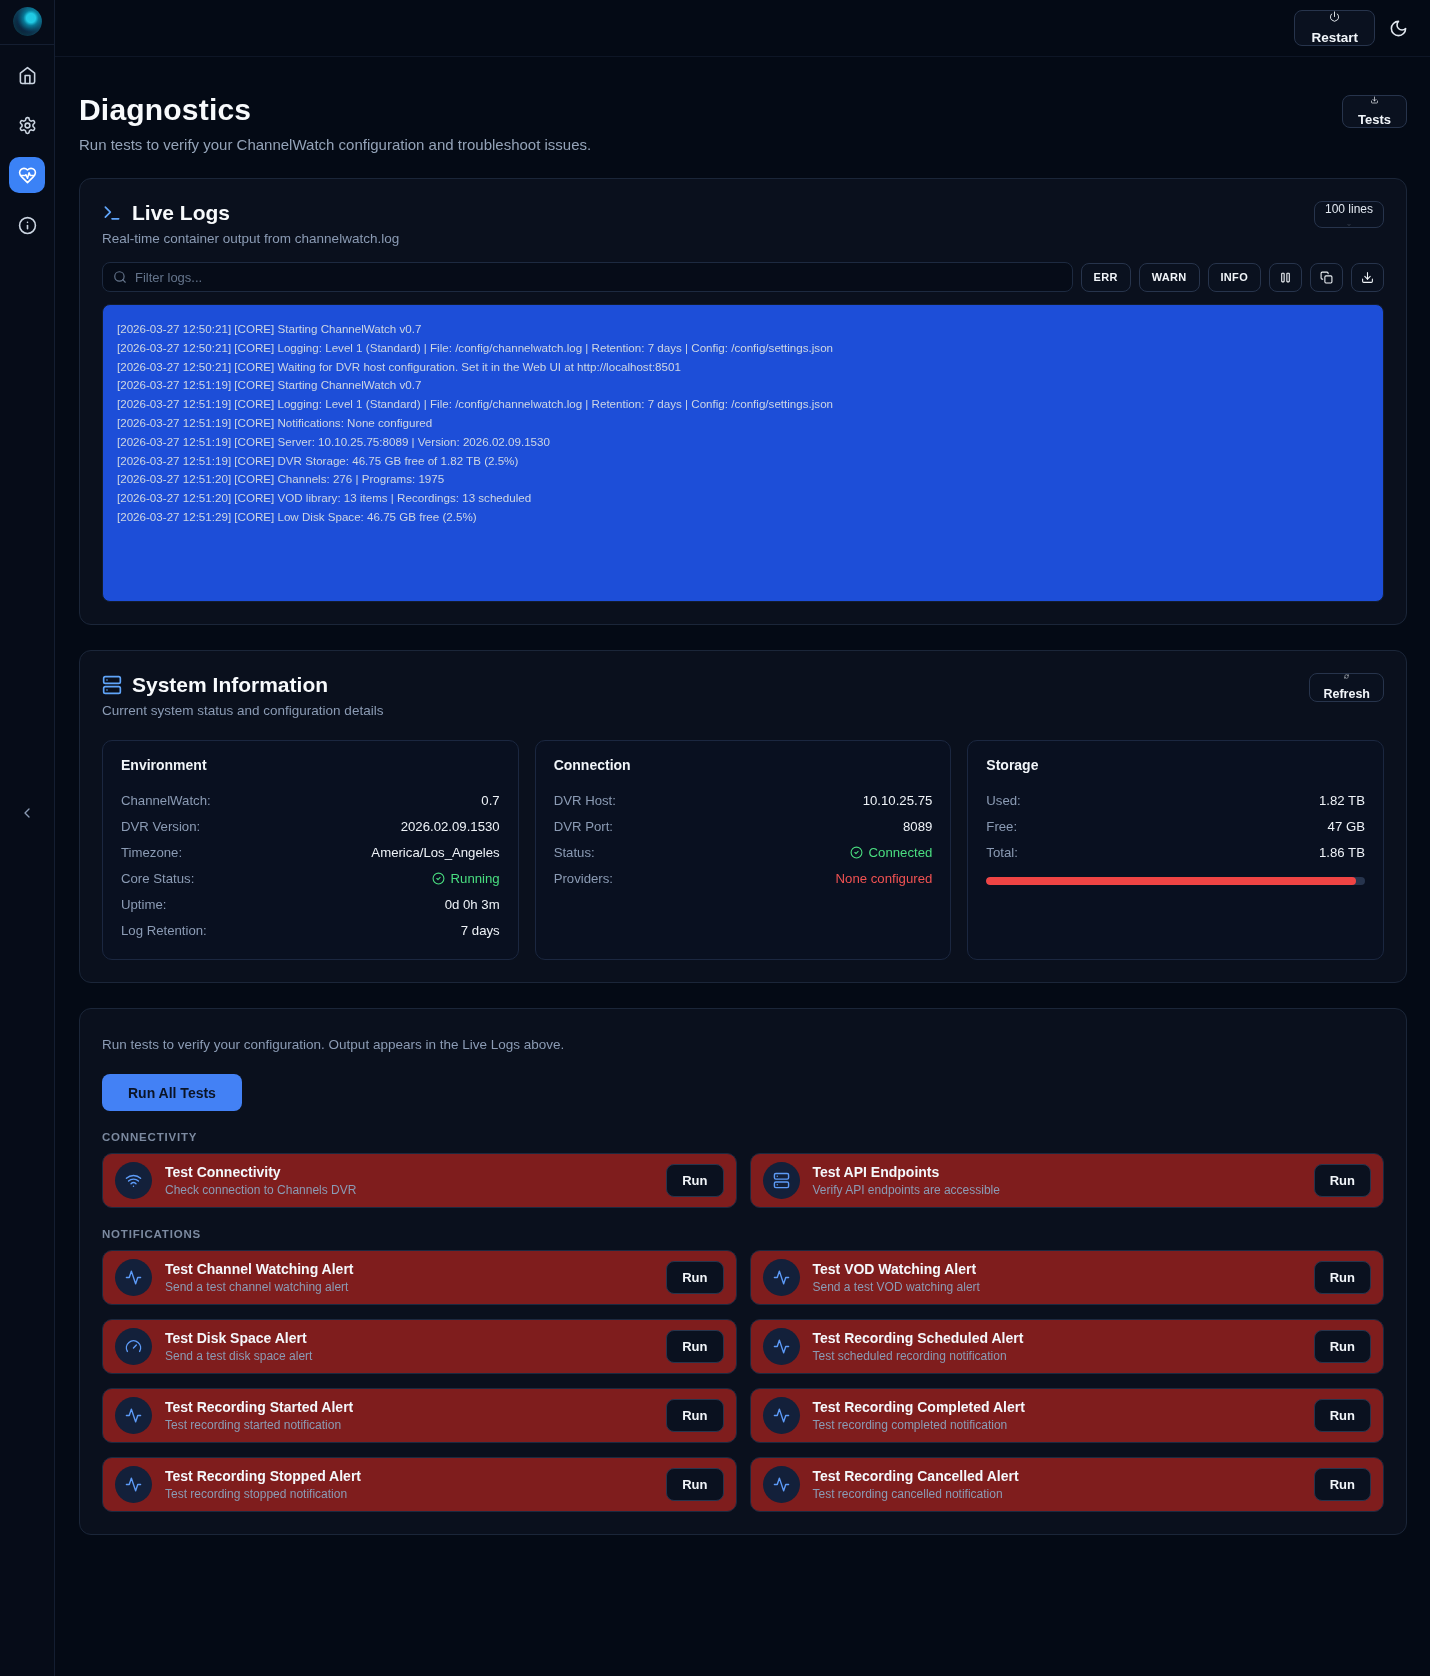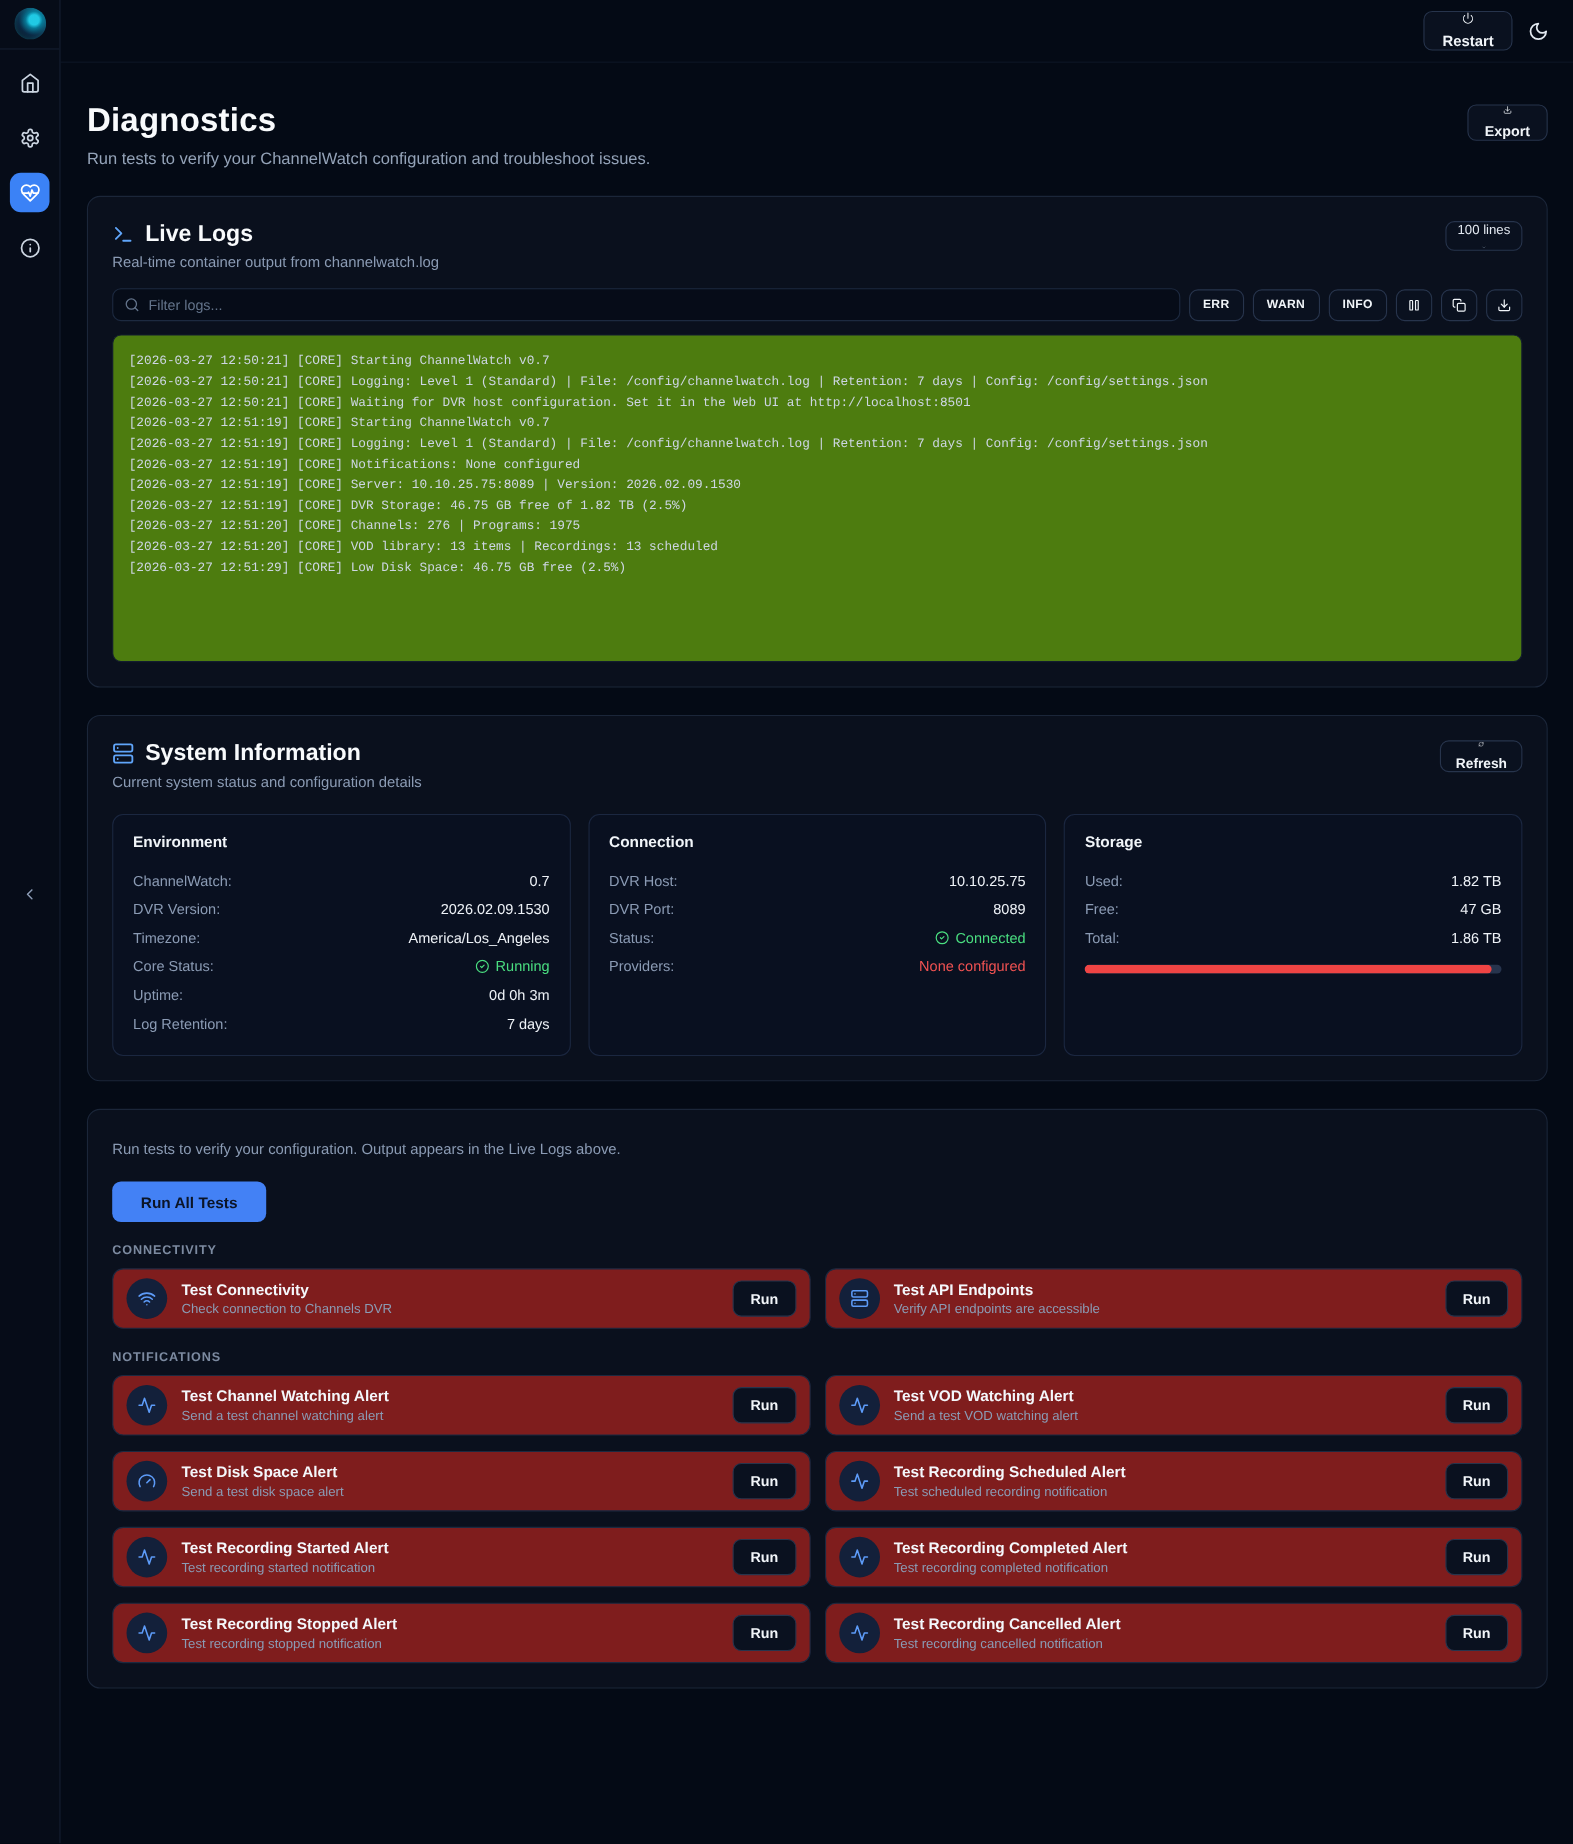--- a/index.html
+++ b/index.html
@@ -87,23 +87,23 @@
   .filter-input {
     flex:1; background:transparent; border:none; outline:none; color:#e2e8f0;
     font-size:13px; font-family:"Liberation Sans", sans-serif;
   }
   .filter-input::placeholder { color:#64748b; }
   .lvl-btn { height:29px; padding:0 12px; font-size:11px; letter-spacing:.3px; }
   .icon-btn { height:29px; width:33px; padding:0; }
   .icon-btn svg { width:13px; height:13px; }
   .log-box {
     margin-top:12px; height:298px; overflow:hidden;
-    background:#4d7c0f; border:1px solid #121c2e; border-radius:8px;
+    background:#1d4ed8; border:1px solid #121c2e; border-radius:8px;
     padding:15px 14px;
-    font-family:Liberation Mono, monospace; font-size:11.6px; line-height:18.8px; color:#cdd6e3;
+    font-family:Liberation Sans, sans-serif; font-size:11.6px; line-height:18.8px; color:#cdd6e3;
     white-space:pre; 
   }
 
   
   .refresh-btn { height:29px; padding:0 13px; font-size:12.5px; font-weight:700; }
   .refresh-btn svg { width:13px; height:13px; }
   .panel-grid { display:grid; grid-template-columns:1fr 1fr 1fr; gap:16px; margin-top:22px; }
   .panel { background:#091020; border:1px solid #1b2740; border-radius:10px; padding:16px 18px; }
   .panel-title { font-size:14px; font-weight:700; color:#f1f5f9; margin-bottom:14px; }
   .info-row { display:flex; justify-content:space-between; align-items:center; height:26px; font-size:13.2px; }
@@ -280,21 +280,21 @@
 
   <div class="page-head">
     <div>
       <h1 class="page-title">Diagnostics</h1>
       <div class="page-sub">Run tests to verify your ChannelWatch configuration and troubleshoot issues.</div>
     </div>
     <button class="btn export-btn">
       <svg class="ic">
           <use href="#i-download"></use>
         </svg>
-      <span>Export</span>
+      <span>Tests</span>
     </button>
   </div>
 
   <section class="card">
     <div class="card-head">
       <div>
         <div class="card-title-row">
           <svg class="ic">
               <use href="#i-terminal"></use>
             </svg>

